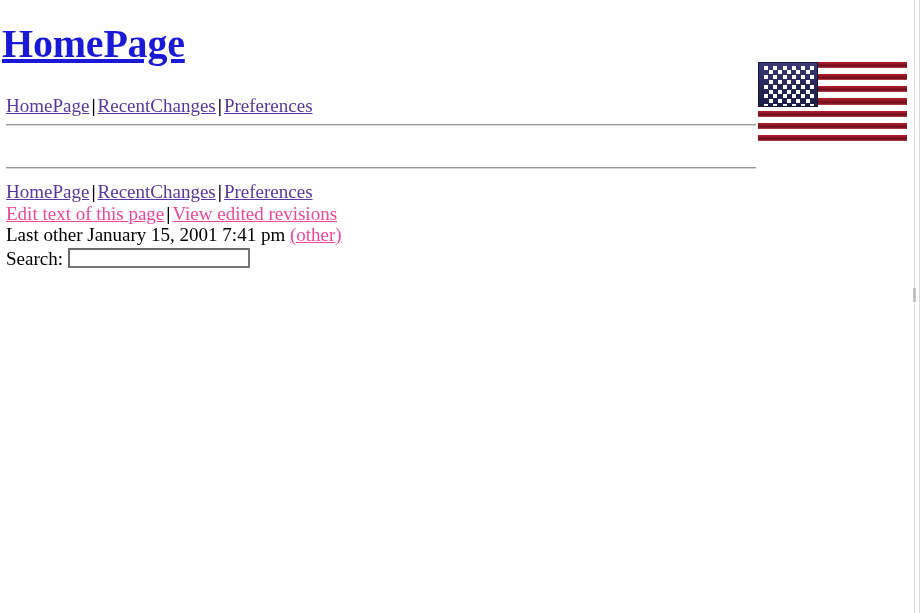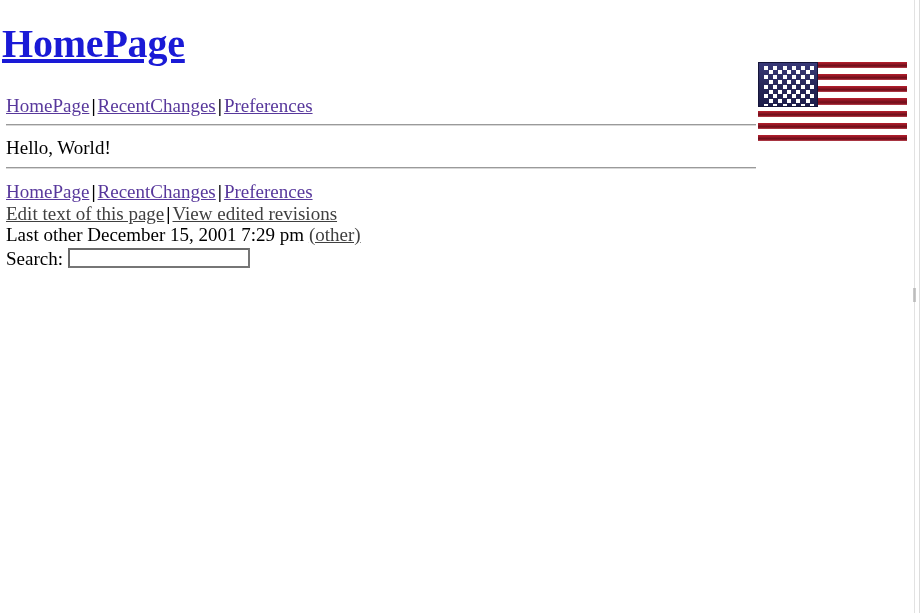--- a/index.html
+++ b/index.html
@@ -55,21 +55,21 @@
     color: #000000;
   }
   .nav-top { top: 95px; }
 
   .nav-row a,
   .footer-line a {
     text-decoration: underline;
     text-underline-offset: 1px;
   }
   a.visited-link { color: #58389c; }
-  a.fresh-link   { color: #404040; }
+  a.fresh-link   { color: #ec4899; }
 
   .sep {
     color: #000000;
     padding: 0 2px;
     font-weight: bold;
   }
 
   
   .hr {
     position: absolute;
@@ -223,37 +223,36 @@
   <h1 class="page-title">
     <a href="#">HomePage</a>
   </h1>
 
   <div class="nav-row nav-top">
     <a href="#" class="visited-link">HomePage</a><span class="sep">|</span><a href="#" class="visited-link">RecentChanges</a><span class="sep">|</span><a href="#" class="visited-link">Preferences</a>
   </div>
 
   <div class="hr hr-top"></div>
 
-  <div class="body-text">Hello, World!</div>
 
   <div class="hr hr-bottom"></div>
 
   <div class="footer">
 
     <div class="footer-line">
       <a href="#" class="visited-link">HomePage</a><span class="sep">|</span><a href="#" class="visited-link">RecentChanges</a><span class="sep">|</span><a href="#" class="visited-link">Preferences</a>
     </div>
 
     <div class="footer-line">
       <a href="#" class="fresh-link">Edit text of this page</a><span class="sep">|</span><a href="#" class="fresh-link">View edited revisions</a>
     </div>
 
     <div class="footer-line meta">
       <span>Last other</span>
-      <span>December 15, 2001 7:29 pm</span>
+      <span>January 15, 2001 7:41 pm</span>
       <a href="#" class="fresh-link">(other)</a>
     </div>
 
     <div class="search-line">
       <span class="search-label">Search:</span>
       <input class="search-input" type="text" placeholder="" style="">
     </div>
 
   </div>
 

